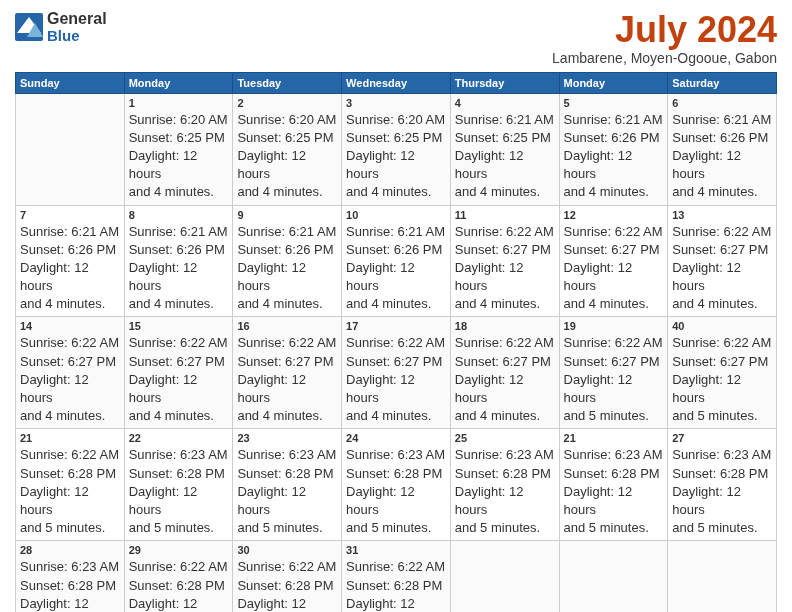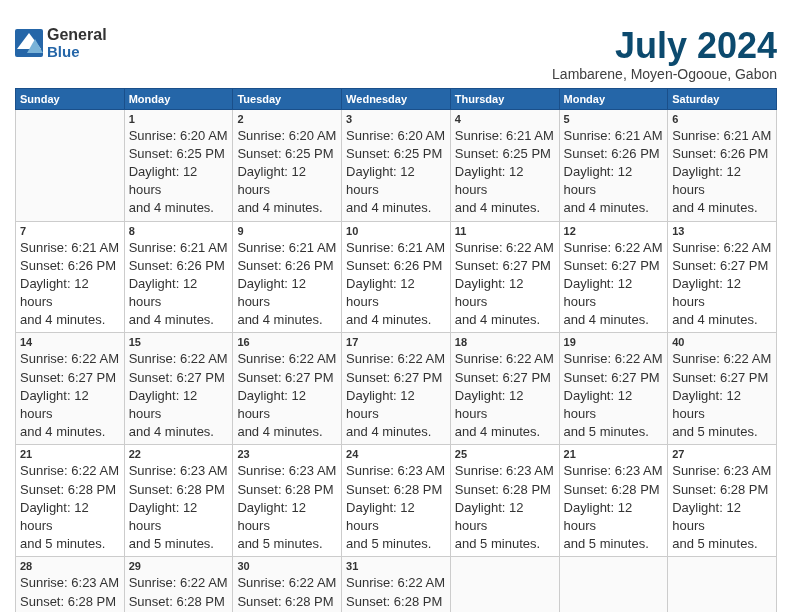--- a/index.html
+++ b/index.html
@@ -6,21 +6,21 @@
     body {
       width: 792px;
       height: 612px;
       font-family: Arial, sans-serif;
       background: #fff;
       overflow: hidden;
     }
     .page {
       width: 792px;
       height: 612px;
-      padding: 26px 15px;
+      padding: 10px 15px;
     }
     .header {
       display: flex;
       justify-content: space-between;
       align-items: flex-start;
       margin-bottom: 6px;
     }
     .logo {
       display: flex;
       align-items: center;
@@ -44,21 +44,21 @@
       width: 28px;
       height: 28px;
       margin-right: 4px;
     }
     .title-block {
       text-align: right;
     }
     .month-title {
       font-size: 36px;
       font-weight: bold;
-      color: #0c4a6e;
+      color: #c2410c;
       line-height: 1.1;
     }
     .location {
       font-size: 14px;
       color: #404040;
     }
     .calendar {
       width: 100%;
       border-collapse: collapse;
       table-layout: fixed;

